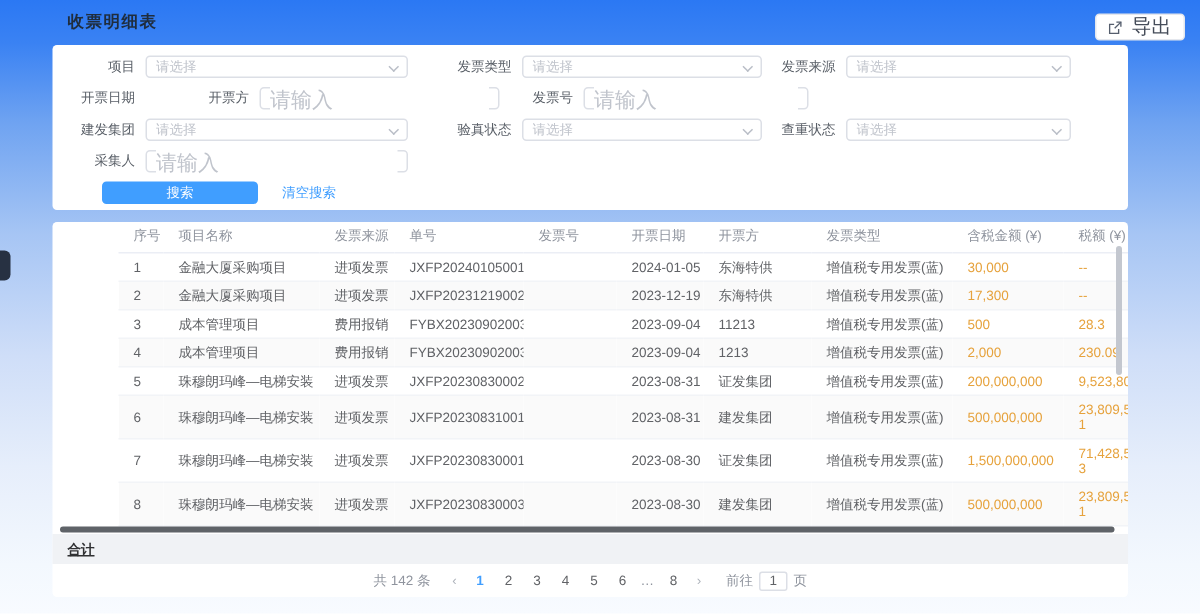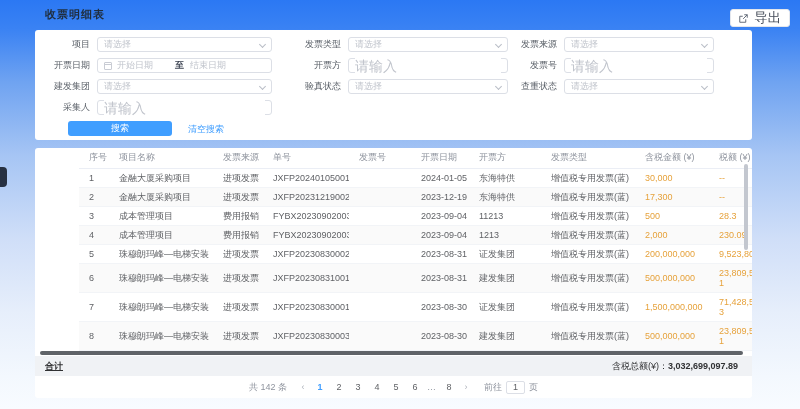--- a/index.html
+++ b/index.html
@@ -26,21 +26,21 @@
   .w1 { width:175px; } .w2 { width:160px; } .w3 { width:150px; }
   .f-field .ph { flex:1; overflow:hidden; white-space:nowrap; }
   .f-field input { border:none; outline:none; width:100%; font-size:14px; color:#606266; font-family:inherit; }
   .f-field input::placeholder { color:#c0c4cc; }
   .chev { width:5px; height:5px; border-right:1px solid #b9bec7; border-bottom:1px solid #b9bec7;
     transform:rotate(45deg); margin-left:4px; flex:none; }
   .cal { width:8px; height:8px; border:1px solid #c9ccd4; border-radius:1px; position:relative; margin-right:5px; flex:none; }
   .cal:before { content:""; position:absolute; top:1.5px; left:0; right:0; height:1px; background:#c9ccd4; }
   .date-sep { color:#3c4352; font-weight:bold; margin:0 6px; flex:none; }
   .date-part { color:#c0c4cc; width:52px; overflow:hidden; white-space:nowrap; }
-  .btn-row { margin-top:0; display:flex; align-items:flex-end; }
+  .btn-row { margin-top:0; display:flex; align-items:center; }
   .search-btn { margin-left:33px; width:104px; height:15px; background:#409eff; color:#fff; border:none;
     border-radius:3px; font-size:9px; font-family:inherit; cursor:pointer; }
   .clear-link { margin-left:16px; color:#409eff; cursor:pointer; }
   
   .tbl-wrap { position:absolute; top:0; left:0; width:717px; height:204px; overflow:hidden;padding-left:44px; }
   table { border-collapse:collapse; table-layout:fixed; width:776px; }
   th { height:20px; font-weight:normal; color:#8f949e; text-align:left; padding:0 0 0 10px;
     border-bottom:1px solid #ebeef5; white-space:nowrap; overflow:hidden; }
   td { padding:4px 0 4px 10px; line-height:10px; color:#606266; white-space:nowrap; overflow:hidden; }
   tbody tr { border-bottom:1px solid #f2f4f7; }
@@ -99,26 +99,20 @@
       <span class="chev"></span>
     </div>
     <span class="f-label l3">发票来源</span>
     <div class="f-field w3">
       <span class="ph">请选择</span>
       <span class="chev"></span>
     </div>
   </div>
   <div class="f-row">
     <span class="f-label l1">开票日期</span>
-    <div class="f-field w1">
-      <span class="cal"></span>
-      <span class="date-part">开始日期</span>
-      <span class="date-sep">至</span>
-      <span class="date-part">结束日期</span>
-    </div>
     <span class="f-label l2">开票方</span>
     <div class="f-field w2">
       <input placeholder="请输入" style="">
     </div>
     <span class="f-label l3">发票号</span>
     <div class="f-field w3">
       <input placeholder="请输入" style="">
     </div>
   </div>
   <div class="f-row">
@@ -288,21 +282,20 @@
           </tr>
         </tbody>
     </table>
   </div>
   <div class="vscroll"></div>
   <div class="hscroll"></div>
 
   <div class="summary">
     <span class="sum-total-label">合计</span>
     <div class="sum-group">
-      <span class="sum-item"><span>含税总额(¥)：</span><b>3,032,699,097.89</b></span>
     </div>
   </div>
 
   <div class="pager">
     <span class="pg-total">共 142 条</span>
     <span class="pg-arrow">‹</span>
     <span class="pg-btn active">1</span>
       <span class="pg-btn">2</span>
       <span class="pg-btn">3</span>
       <span class="pg-btn">4</span>

